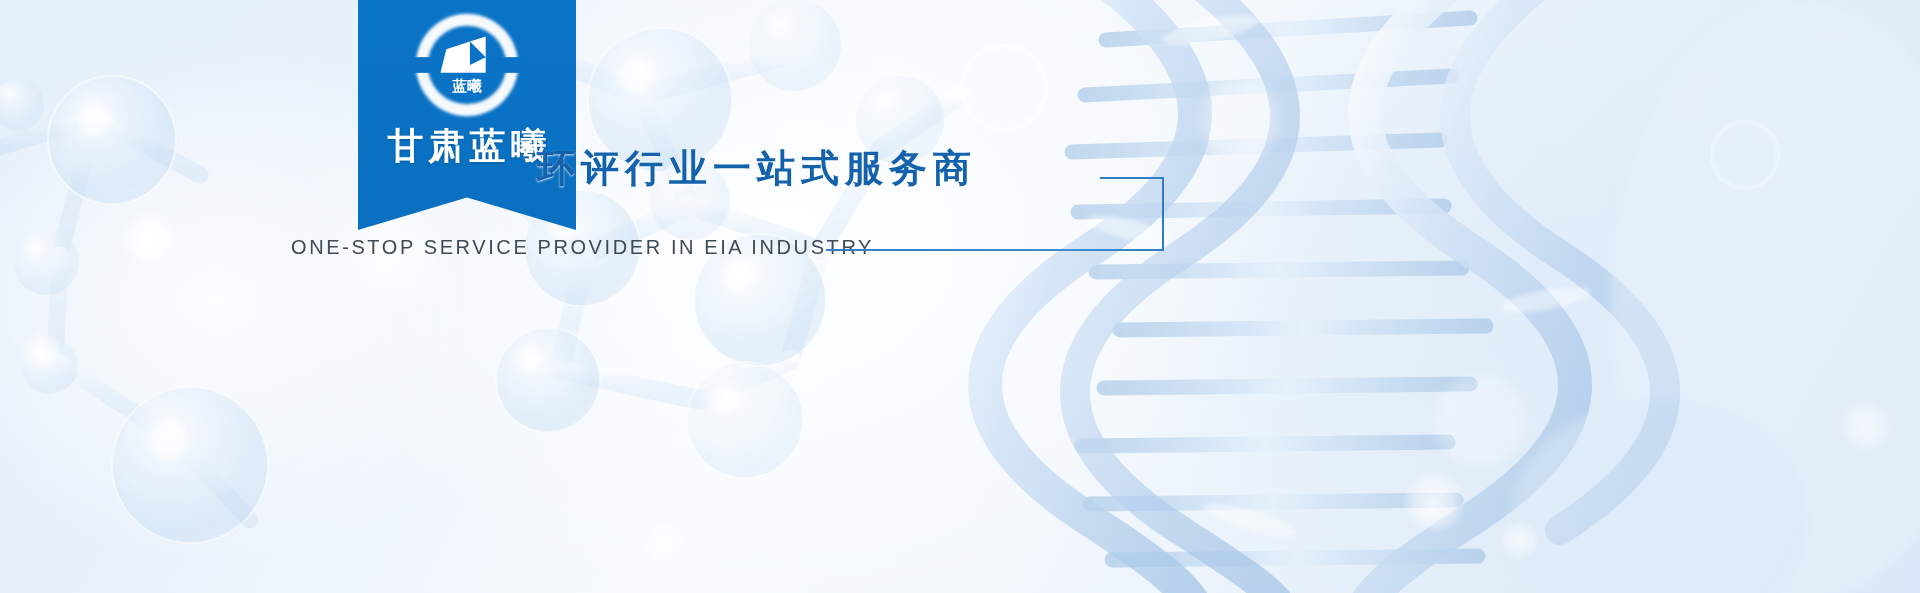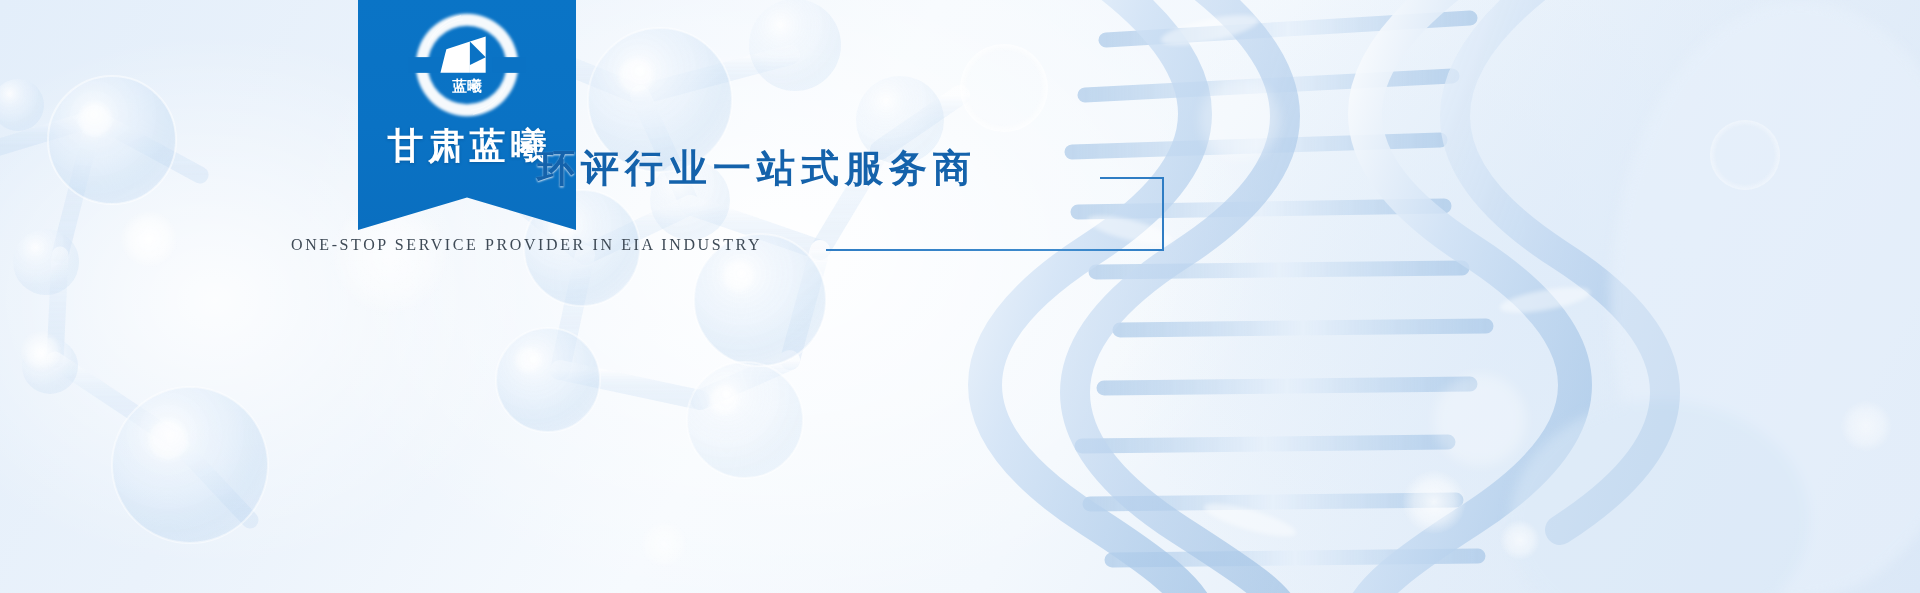--- a/index.html
+++ b/index.html
@@ -53,22 +53,22 @@
     font-family:"DejaVu Sans","Liberation Sans",sans-serif;
     font-size:38px;font-weight:bold;
     letter-spacing:6px;color:#1462ab;
     white-space:nowrap;
     text-shadow:0 1px 2px rgba(255,255,255,.85);
   }
 
   
   #subtitle{
     position:absolute;left:291px;top:236px;
-    font-family:Liberation Serif, serif;
-    font-size:16px;font-weight:400;letter-spacing:2.6px;
+    font-family:Liberation Sans, sans-serif;
+    font-size:20px;font-weight:400;letter-spacing:2.6px;
     color:#3e4a56;white-space:nowrap;
   }
 
   
   .rule{position:absolute;background:#2f7dc4;}
   #rule-h-sub{left:826px;top:249px;width:338px;height:2px;
       background:linear-gradient(90deg,#2f7dc4 0%,#3f8bcd 70%,#2f7dc4 100%);}
   #rule-h-head{left:1100px;top:177px;width:64px;height:2px;background:#2f7dc4;}
   #rule-v{left:1162px;top:177px;width:2px;height:74px;background:#2f7dc4;}
 

